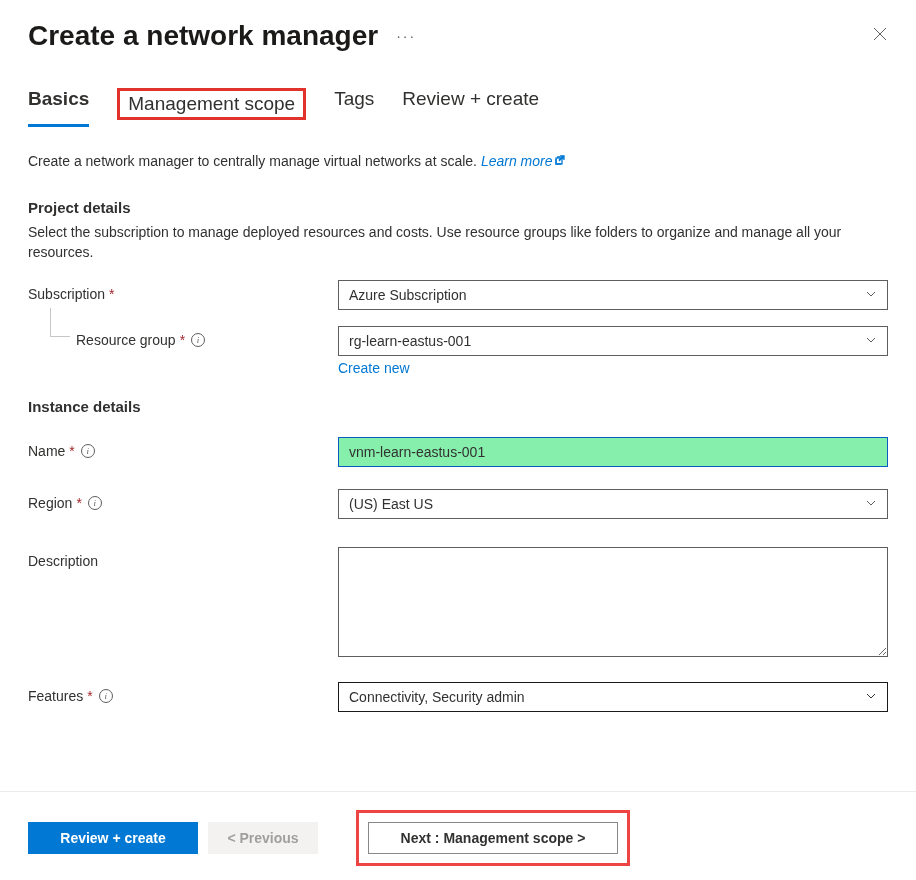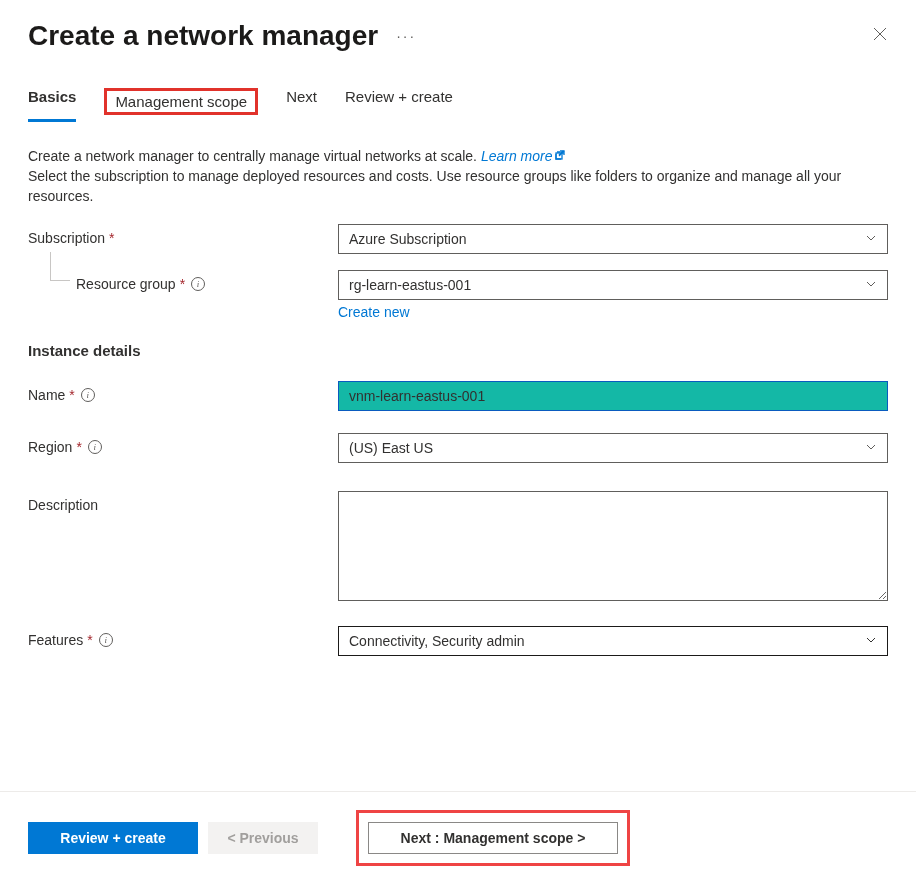--- a/index.html
+++ b/index.html
@@ -40,21 +40,21 @@
       font-weight: 300;
       padding: 0 4px;
     }
     .tabs {
       display: flex;
       gap: 28px;
       padding: 24px 28px 0 28px;
       border-bottom: none;
     }
     .tab {
-      font-size: 15px;
+      font-size: 19px;
       color: #323130;
       padding-bottom: 10px;
       cursor: pointer;
       position: relative;
     }
     .tab.active {
       font-weight: 600;
     }
     .tab.active::after {
       content: '';
@@ -184,21 +184,21 @@
     .text-input {
       width: 100%;
       height: 30px;
       border: 1px solid #605e5c;
       padding: 0 10px;
       font-size: 14px;
       color: #323130;
       font-family: inherit;
     }
     .text-input.highlighted-input {
-      background: #14b8a6;
+      background: #86efac;
       border: 1px solid #0a5bbf;
     }
     textarea.text-area {
       width: 100%;
       height: 110px;
       border: 1px solid #605e5c;
       padding: 6px 10px;
       font-size: 14px;
       font-family: inherit;
       resize: both;
@@ -268,34 +268,35 @@
   <span class="close-icon">
     <svg width="16" height="16" viewBox="0 0 16 16">
         <path d="M2 2 L14 14 M14 2 L2 14" stroke="#605e5c" stroke-width="1" fill="none"></path>
       </svg>
   </span>
 </div>
 
 <div class="tabs">
   <div class="tab active">Basics</div>
   <div class="tab highlighted">Management scope</div>
-  <div class="tab">Next</div>
+  <div class="tab">Tags</div>
   <div class="tab">Review + create</div>
 </div>
 
 <div class="content">
   <p class="intro-text">
     <span>Create a network manager to centrally manage virtual networks at scale. </span><a class="learn-more"><span>Learn more</span><span class="external-icon"><svg width="12" height="12" viewBox="0 0 12 12">
             <path d="M3 3 h3 M9 2 v3 M9 2 L5 6 M2 5 v5 h5" stroke="#0078d4" stroke-width="1.3" fill="none"></path>
             <path d="M6 2 h4 v4" stroke="#0078d4" stroke-width="1.3" fill="none"></path>
             <path d="M10 2 L5 7" stroke="#0078d4" stroke-width="1.3" fill="none"></path>
             <rect x="2" y="4" width="6" height="6" stroke="#0078d4" stroke-width="1.3" fill="none"></rect>
           </svg></span></a>
   </p>
 
+  <div class="section-title">Project details</div>
   <p class="section-desc">Select the subscription to manage deployed resources and costs. Use resource groups like folders to organize and manage all your resources.</p>
 
   <div class="form-row">
     <div class="form-label-col">
       <span>Subscription</span>
         <span class="required">*</span>
     </div>
     <div class="form-input-col">
       <div class="dropdown">
         <span>Azure Subscription</span>

